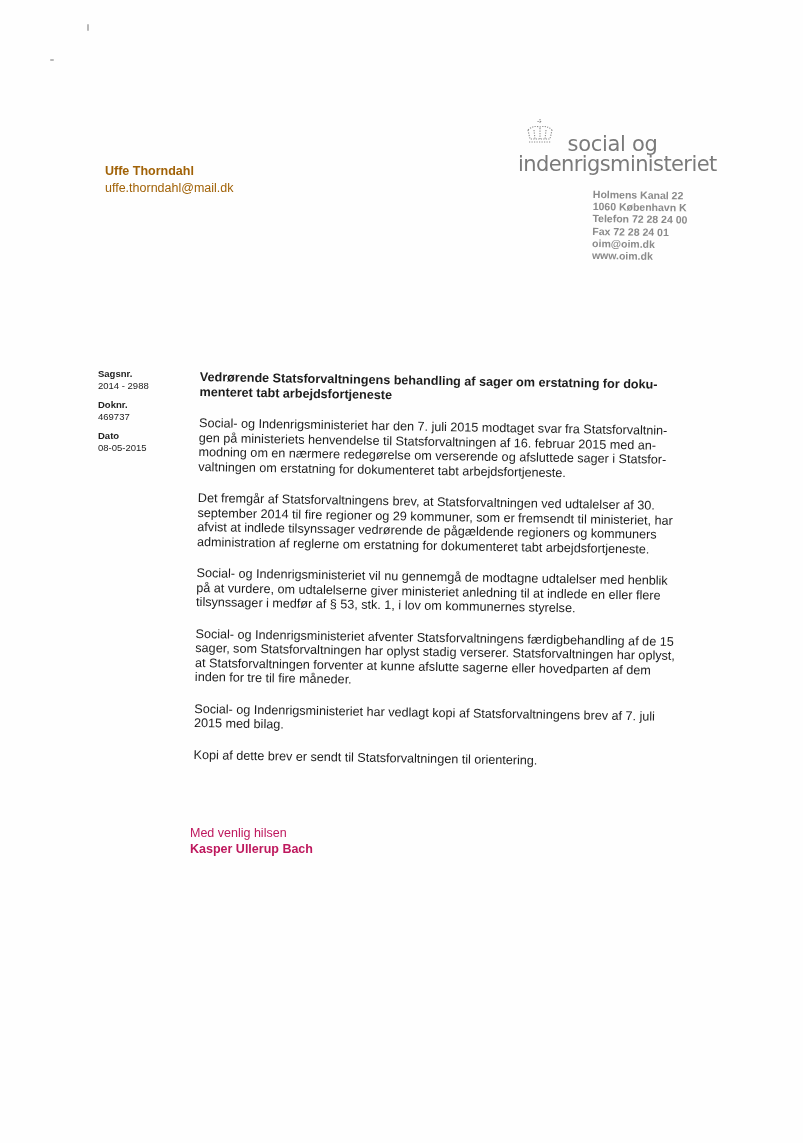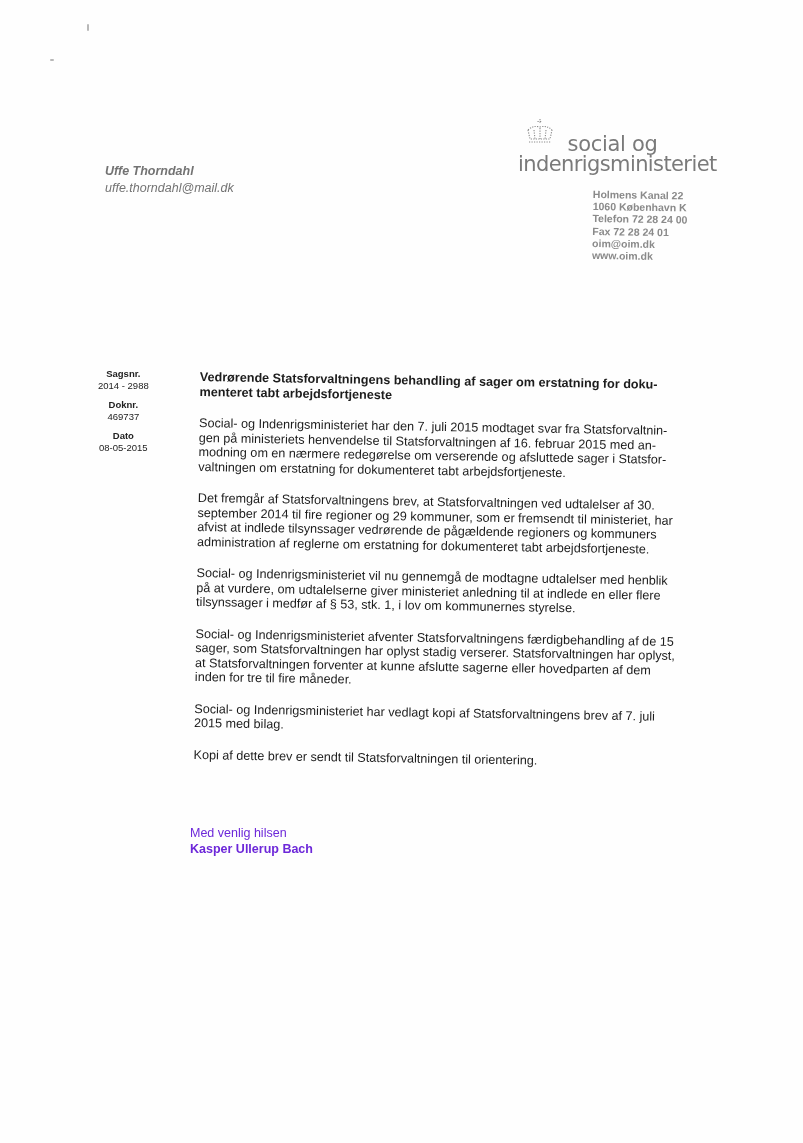--- a/index.html
+++ b/index.html
@@ -78,36 +78,35 @@
     }
     .address div { white-space: nowrap; }
 
     
     .recipient {
       position: absolute;
       left: 105px;
       top: 163px;
       font-size: 12.5px;
       line-height: 17px;
-      color: #737373;
-      font-style: italic;
+      color: #a16207;
     }
     .recipient .name { font-weight: bold; }
 
     
     .meta {
       position: absolute;
       left: 98px;
       top: 368px;
       font-size: 9.5px;
       line-height: 12px;
       color: #222;
     }
     .meta .label { font-weight: bold; }
-    .meta .group { margin-bottom: 7px; text-align: center; }
+    .meta .group { margin-bottom: 7px; }
 
     
     .content {
       position: absolute;
       left: 200px;
       top: 370px;
       width: 500px;
       transform: rotate(0.95deg);
       transform-origin: left top;
       color: #1c1c1c;
@@ -126,21 +125,21 @@
       width: 500px;
     }
     .para .ln { display: block; white-space: nowrap; }
 
     .closing {
       position: absolute;
       left: 190px;
       top: 826px;
       font-size: 12.5px;
       line-height: 15.5px;
-      color: #6d28d9;
+      color: #be185d;
     }
     .closing .signer { font-weight: bold; text-align: center; }
   </style>
 </head>
 <body>
 
 <div class="page">
 
   <div class="speck" style="left:87px;top:24px;width:2px;height:7px;"></div>
   <div class="speck" style="left:50px;top:59px;width:4px;height:2px;"></div>

